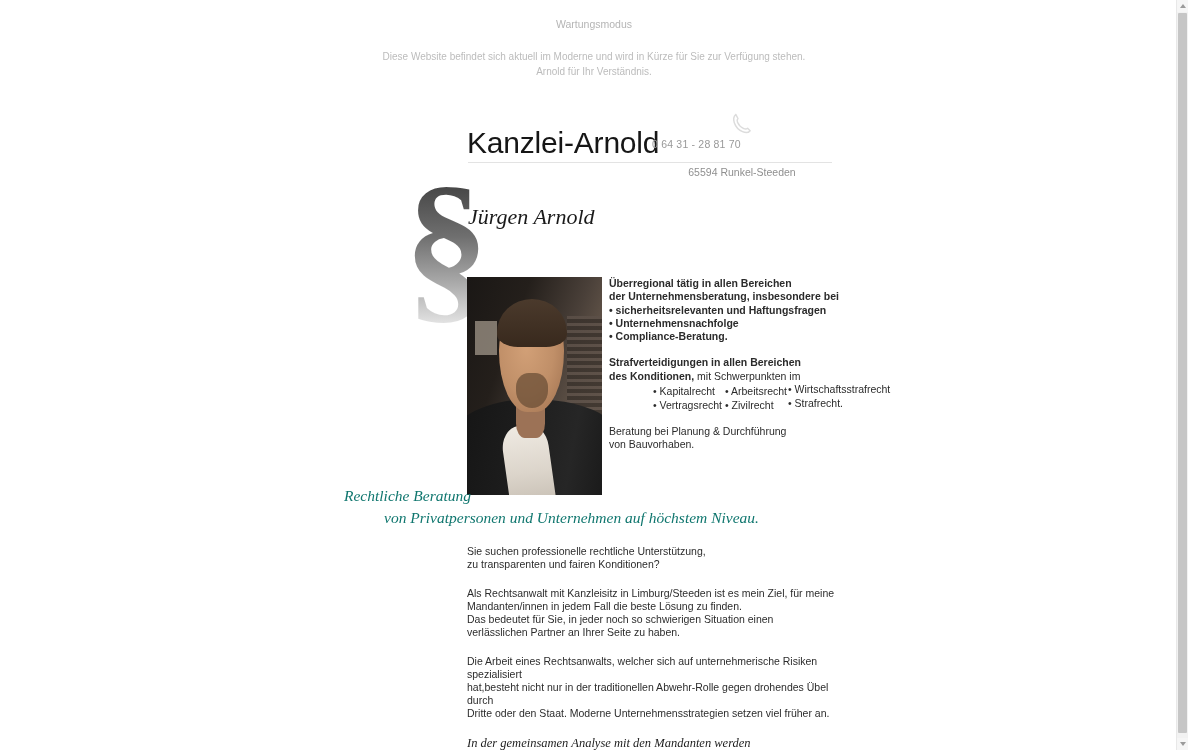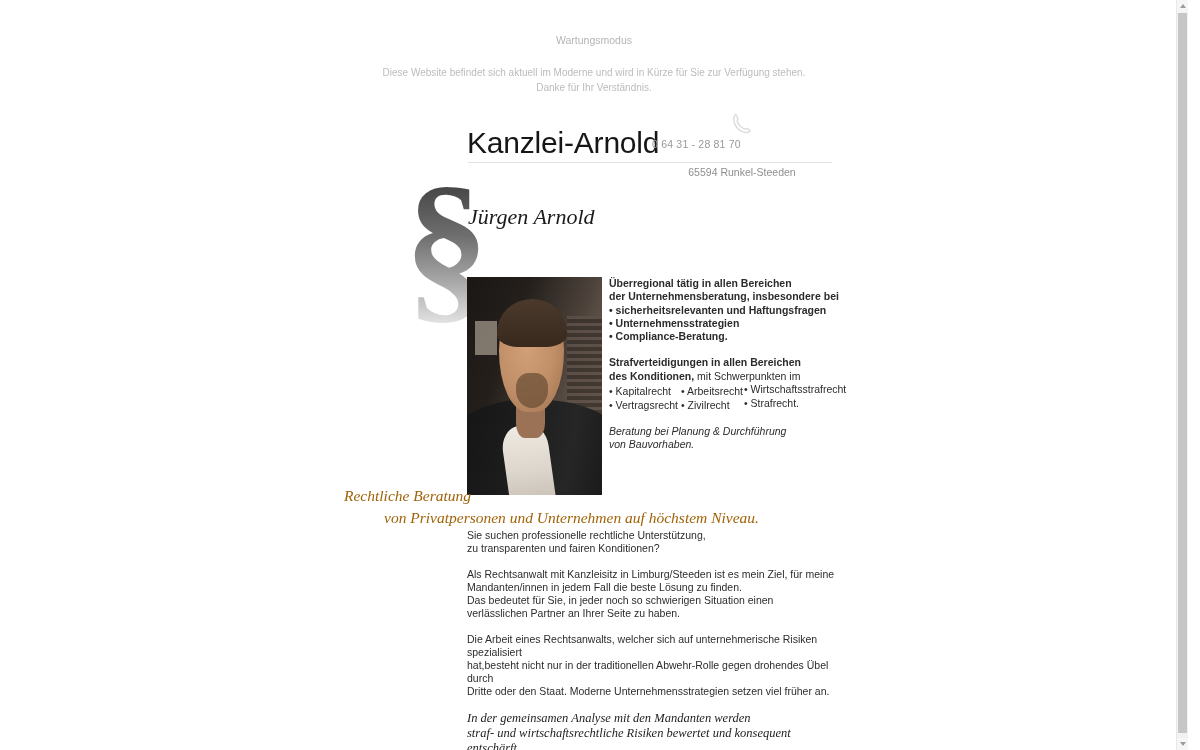--- a/index.html
+++ b/index.html
@@ -27,21 +27,21 @@
   }
 
   
   .maint {
     text-align: center;
     color: #b9b9b9;
     font-size: 10.5px;
     line-height: 1.45;
   }
   .maint-title {
-    padding-top: 33px;
+    padding-top: 17px;
     font-size: 10.5px;
     color: #b5b5b5;
   }
   .maint-body {
     padding-top: 18px;
     font-size: 10px;
     color: #bcbcbc;
   }
 
   
@@ -218,27 +218,28 @@
     left: 609px;
     top: 277px;
     width: 240px;
     font-size: 10.5px;
     color: #2b2b2b;
     line-height: 13.3px;
   }
   .quals .b { font-weight: bold; }
   .quals .n { font-weight: normal; }
   .quals .blk { margin-bottom: 13px; }
-  .quals .blk:last-child { margin-bottom: 16px; font-style: italic; }
+  .quals .blk:last-child { margin-bottom: 16px; }
 
   .bullet-grid {
     display: block;
     position: relative;
     height: 28px;
     margin-top: 1px;
+    margin-left: 44px;
   }
   .bcol {
     position: absolute;
     top: 0;
     font-weight: normal;
     white-space: nowrap;
   }
   .bcol-1 { left: 0px; }
   .bcol-2 { left: 72px; }
   .bcol-3 { left: 135px; top: -2px; }
@@ -247,37 +248,37 @@
   .plain { font-weight: normal; }
 
   
   .tagline {
     position: absolute;
     left: 344px;
     top: 485px;
     font-family: "Liberation Serif", serif;
     font-style: italic;
     font-size: 15.5px;
-    color: #a16207;
+    color: #0f766e;
     line-height: 1.45;
     white-space: nowrap;
   }
   .tagline .l2 { display: block; padding-left: 40px; }
 
   
   .copy {
     position: absolute;
     left: 467px;
     top: 529px;
     width: 370px;
     font-size: 10.5px;
     color: #2c2c2c;
     line-height: 13px;
   }
-  .copy p { margin: 0 0 13px 0; }
+  .copy p { margin: 16px 0 13px 0; }
   .copy p:last-child { margin-bottom: 0; }
   .copy p.italic-serif {
     font-family: "Liberation Serif", serif;
     font-style: italic;
     font-size: 12.5px;
     line-height: 15px;
     color: #1c1c1c;
   }
 
   
@@ -316,21 +317,21 @@
 </style>
 </head>
 <body>
 
 <div class="page">
 
   <div class="maint">
     <div class="maint-title">Wartungsmodus</div>
     <div class="maint-body">
       <div>Diese Website befindet sich aktuell im Moderne und wird in Kürze für Sie zur Verfügung stehen.</div>
-      <div>Danke für Ihr Verständnis.</div>
+      <div>Arnold für Ihr Verständnis.</div>
     </div>
   </div>
 
   <div class="header">
 
     <div class="logo-sec">§</div>
 
     <div class="brand">Kanzlei-Arnold</div>
 
     <div class="contact">
@@ -363,21 +364,21 @@
     <div class="hair"></div>
   </div>
 
   <div class="quals">
 
 
     <div class="blk">
       <div class="b">Überregional tätig in allen Bereichen</div>
       <div class="b">der Unternehmensberatung, insbesondere bei</div>
       <div class="b">• sicherheitsrelevanten und Haftungsfragen</div>
-      <div class="b">• Unternehmensstrategien</div>
+      <div class="b">• Unternehmensnachfolge</div>
       <div class="b">• Compliance-Beratung.</div>
     </div>
 
     <div class="blk">
       <div class="b">Strafverteidigungen in allen Bereichen</div>
       <div><span class="b">des Konditionen,</span><span class="n"> mit Schwerpunkten im</span></div>
 
       <div class="bullet-grid">
         <div class="bcol bcol-1">
           <div>• Kapitalrecht</div>

